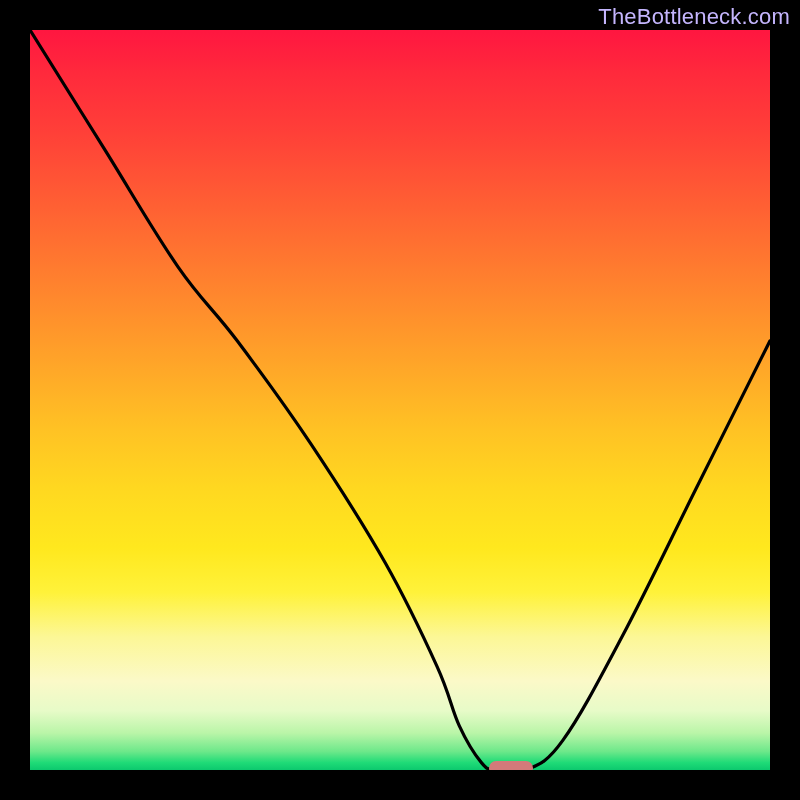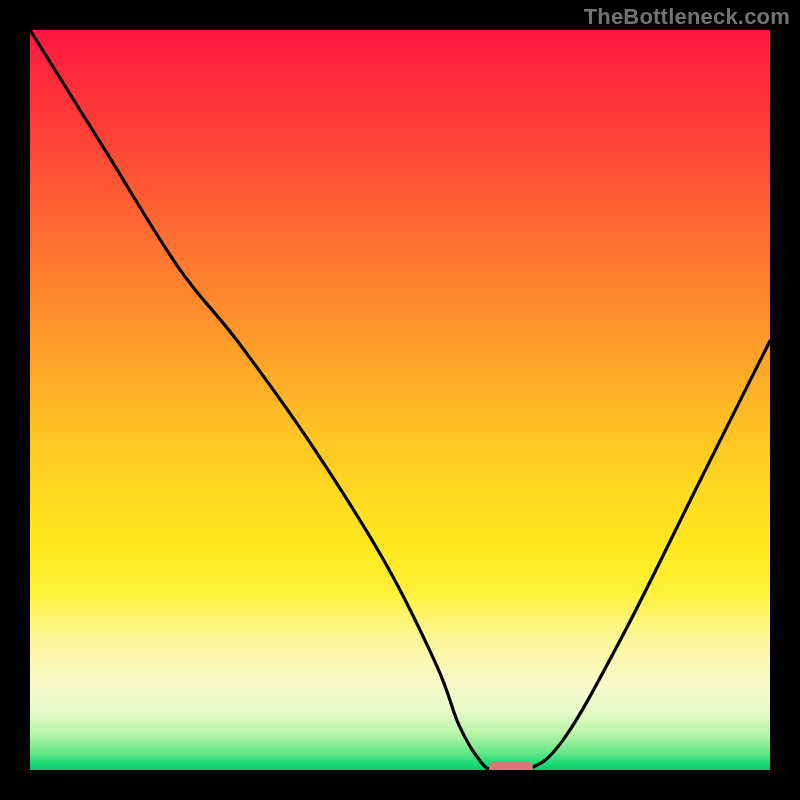--- a/index.html
+++ b/index.html
@@ -13,23 +13,23 @@
   .frame {
     position: relative;
     width: 800px;
     height: 800px;
     background: #000;
   }
   .watermark {
     position: absolute;
     top: 4px;
     right: 10px;
-    color: #737373;
+    color: #c4b5fd;
     font-size: 22px;
-    font-weight: 700;
+    font-weight: 400;
     letter-spacing: 0.2px;
     z-index: 20;
   }
   .plot-area {
     position: absolute;
     left: 30px;
     top: 30px;
     width: 740px;
     height: 740px;
     overflow: hidden;

